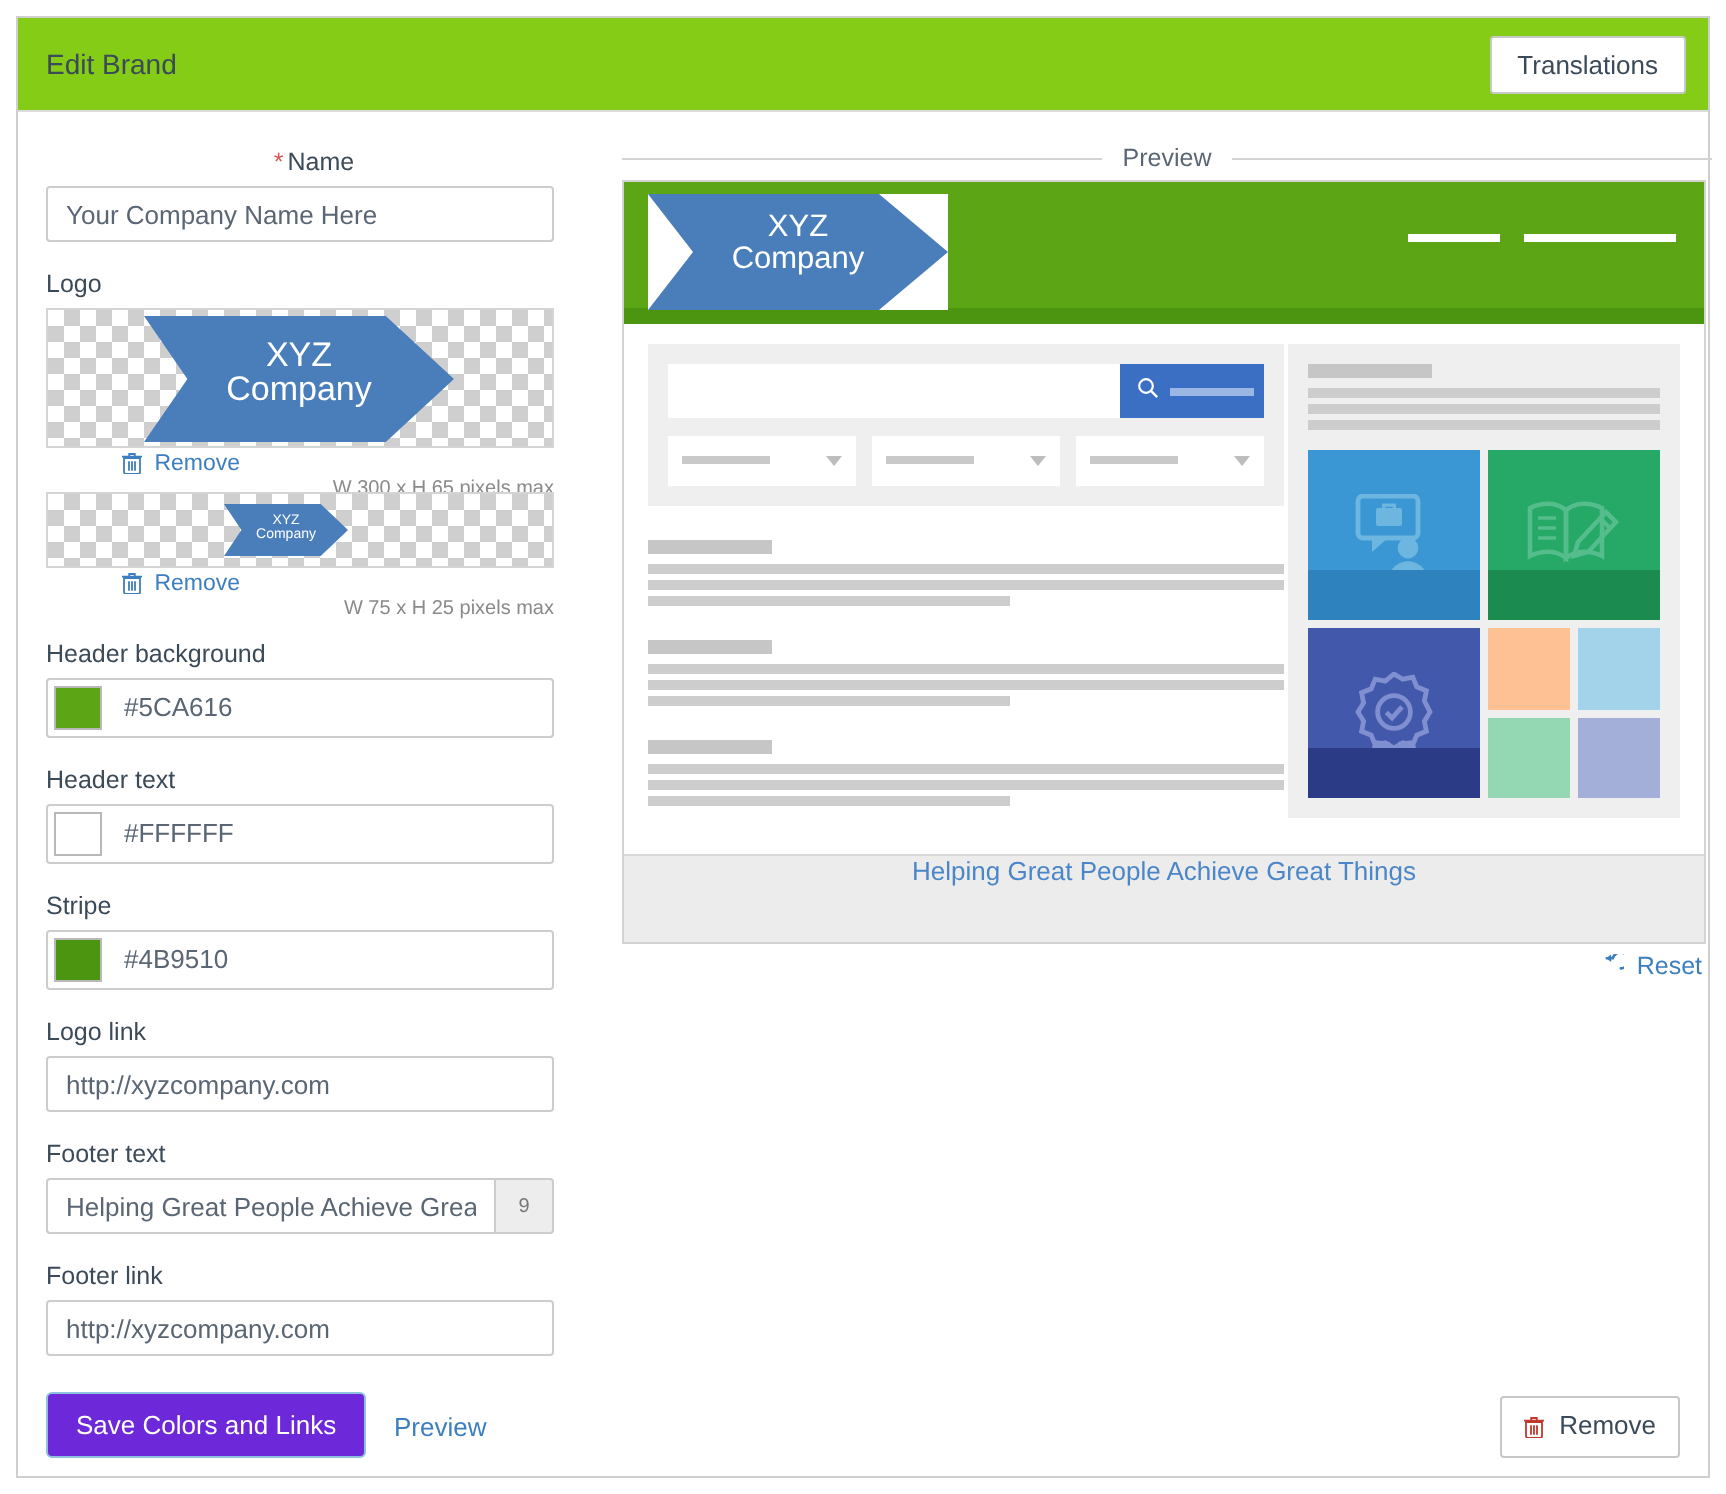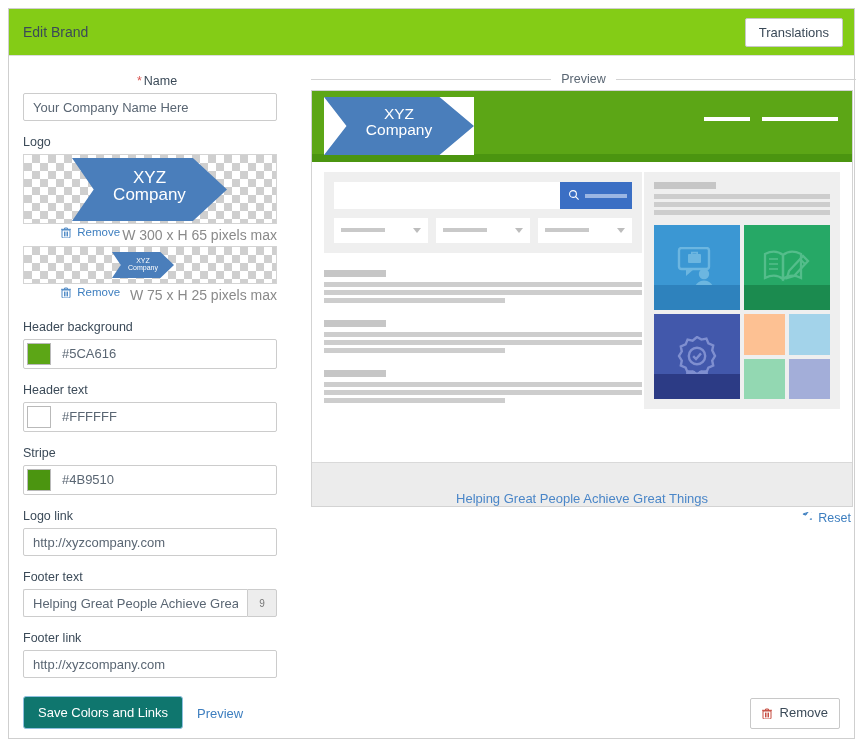--- a/index.html
+++ b/index.html
@@ -115,22 +115,22 @@
   .remove-link {
     position: absolute; left: 0; top: 0;
     font-size: 11.5px;
     color: #3d7ebf;
     cursor: pointer;
     white-space: nowrap;
     padding-left: 38px;
   }
   .remove-link .tico { margin-right: 3px; vertical-align: -2px; }
   .dims {
-    position: absolute; right: 0; top: 1px;
-    font-size: 14px;
+    position: absolute; right: 0; top: 13px;
+    font-size: 10px;
     color: #8a8a8a;
     white-space: nowrap;
   }
   
   .color-field {
     position: relative;
     width: 254px; height: 30px;
     border: 1px solid #cccccc;
     border-radius: 2px;
     background: #fff;
@@ -156,21 +156,21 @@
     border-radius: 0 2px 2px 0;
     background: #ededed;
     font-size: 10px;
     color: #777;
     display: flex; align-items: center; justify-content: center;
   }
   
   .btn-save {
     position: absolute;
     left: 14px; bottom: 10px;
-    background: #0f766e;
+    background: #6d28d9;
     color: #ffffff;
     border: 1px solid #8fc0e0;
     border-radius: 3px;
     font-size: 13px;
     padding: 8px 14px;
     cursor: default;
     font-family: "Liberation Sans", sans-serif;
   }
   .btn-cancel {
     position: absolute;
@@ -298,21 +298,21 @@
   .t-blue { background: #3b97d3; } .t-blue .foot { background: #2e82bd; }
   .t-green { background: #26a866; } .t-green .foot { background: #1b8b4f; }
   .t-navy { background: #4258ab; } .t-navy .foot { background: #2c3b85; }
   .quad { display: grid; grid-template-columns: 1fr 1fr; gap: 4px; height: 85px; }
   .q1 { background: #fdc193; } .q2 { background: #a3d3ea; }
   .q3 { background: #93d8b2; } .q4 { background: #a3aed9; }
   .pv-footer {
     height: 44px;
     background: #ececec;
     border-top: 1px solid #d9d9d9;
-    display: flex; align-items: flex-end; justify-content: center; margin-top: 35px;
+    display: flex; align-items: flex-start; justify-content: center;
   }
   .pv-footer a { font-size: 13px; color: #4a86c8; text-decoration: none; cursor: pointer; }
   .reset-link {
     position: absolute;
     right: 2px; top: 4px;
     font-size: 12.5px;
     color: #3d7ebf;
     cursor: pointer;
     white-space: nowrap;
   }

